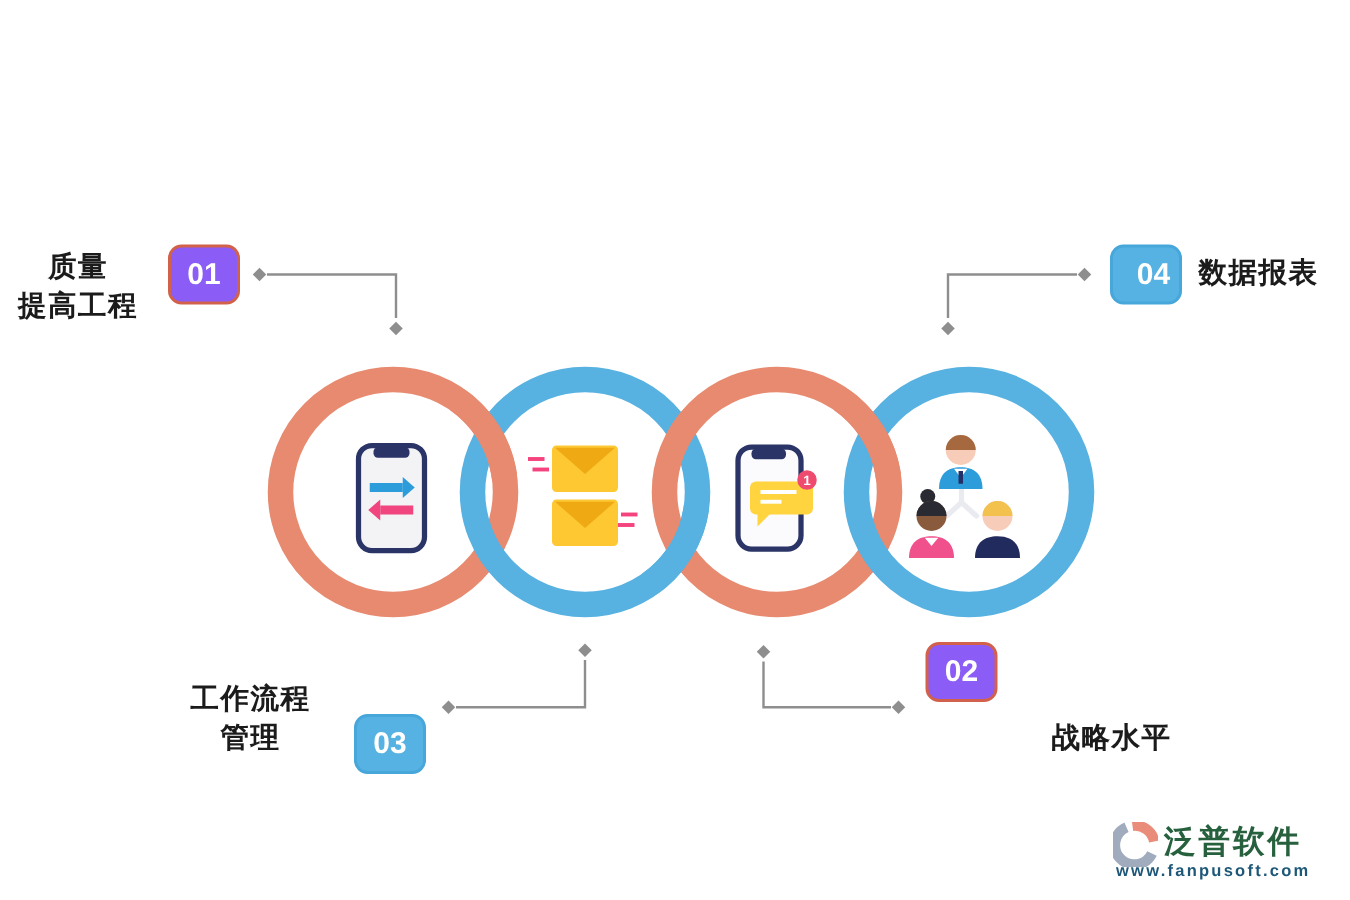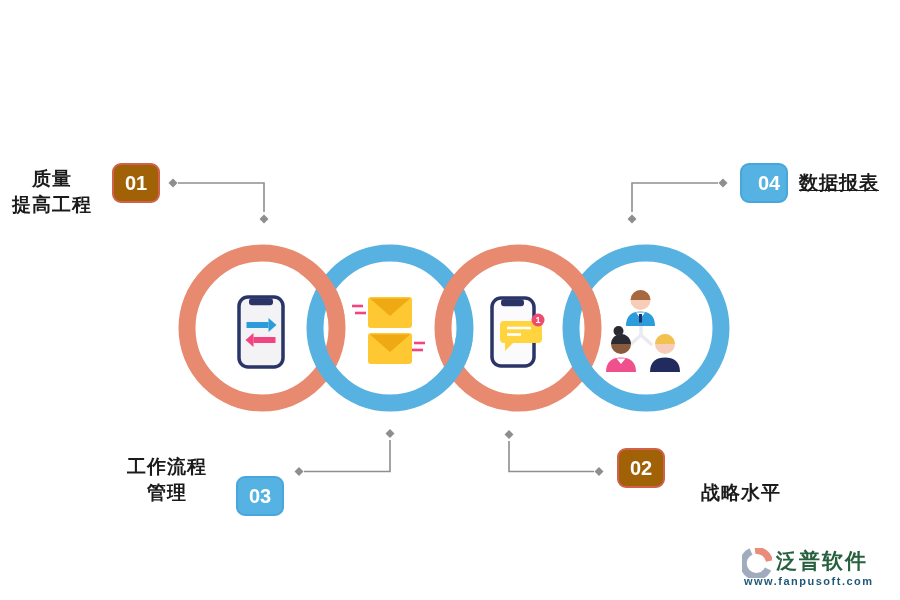--- a/index.html
+++ b/index.html
@@ -11,21 +11,21 @@
   .label {
     position:absolute; font-weight:bold; font-size:19px; color:#1B1B1B;
     text-align:center; line-height:26px; letter-spacing:1px;
   }
   .label span { display:block; }
   .badge {
     position:absolute; width:48px; height:40px; box-sizing:border-box;
     border-radius:9px; display:flex; align-items:center; justify-content:center;
     color:#FFFFFF; font-size:20px; font-weight:bold;
   }
-  .badge.salmon { background:#a16207; border:2px solid #D2614C; }
+  .badge.salmon { background:#8b5cf6; border:2px solid #D2614C; }
   .badge.blue   { background:#56B2E2; border:2px solid #47A7DB; }
   .watermark { position:absolute; left:742px; top:547px; width:156px; height:46px; opacity:0.92; }
   .watermark .logo { position:absolute; left:0; top:1px; }
   .watermark .brand {
     position:absolute; left:34px; top:0; font-size:21px; font-weight:bold;
     color:#14532d; letter-spacing:2px; white-space:nowrap;
   }
   .watermark .url {
     position:absolute; left:2px; top:28px; font-size:11px; font-weight:bold;
     color:#0c4a6e; letter-spacing:1.5px; white-space:nowrap;
@@ -141,32 +141,32 @@
     </g>
   </svg>
 
   <div class="label" style="left:0; top:166px; width:104px;">
     <span>质量</span>
     <span>提高工程</span>
   </div>
   <div class="badge salmon" style="left:112px; top:163px;">01</div>
 
   <div class="badge blue" style="left:740px; top:163px;padding-left:10px;">04</div>
-  <div class="label" style="left:789px; top:170px; width:100px;text-decoration:underline;">
+  <div class="label" style="left:789px; top:170px; width:100px;">
     <span>数据报表</span>
     <span></span>
   </div>
 
   <div class="label" style="left:114px; top:454px; width:106px;">
     <span>工作流程</span>
     <span>管理</span>
   </div>
   <div class="badge blue" style="left:236px; top:476px;">03</div>
 
-  <div class="badge salmon" style="left:617px; top:448px;">02</div>
+  <div class="badge salmon" style="left:617px; top:428px;">02</div>
   <div class="label" style="left:688px; top:454px; width:106px;margin-top:26px;">
     <span>战略水平</span>
   </div>
 
   <div class="watermark">
     <svg class="logo" width="30" height="30" viewBox="0 0 30 30">
       <path d="M26,21 A13,13 0 1 1 9,3.5" fill="none" stroke="#99A5B9" stroke-width="7"></path>
       <path d="M13,2.5 A13,13 0 0 1 27.5,13" fill="none" stroke="#E8836F" stroke-width="7"></path>
     </svg>
     <div class="brand">泛普软件</div>

